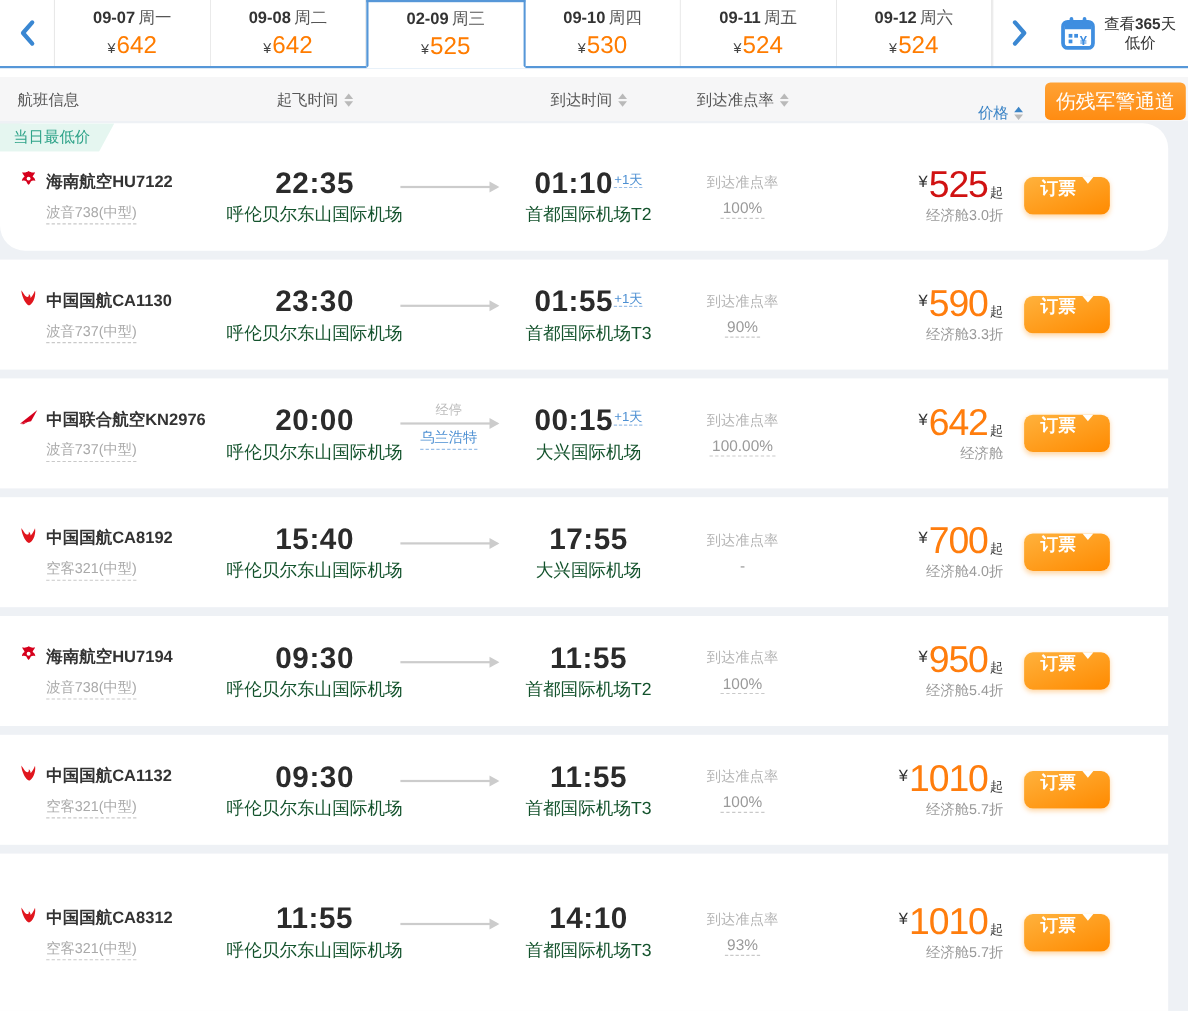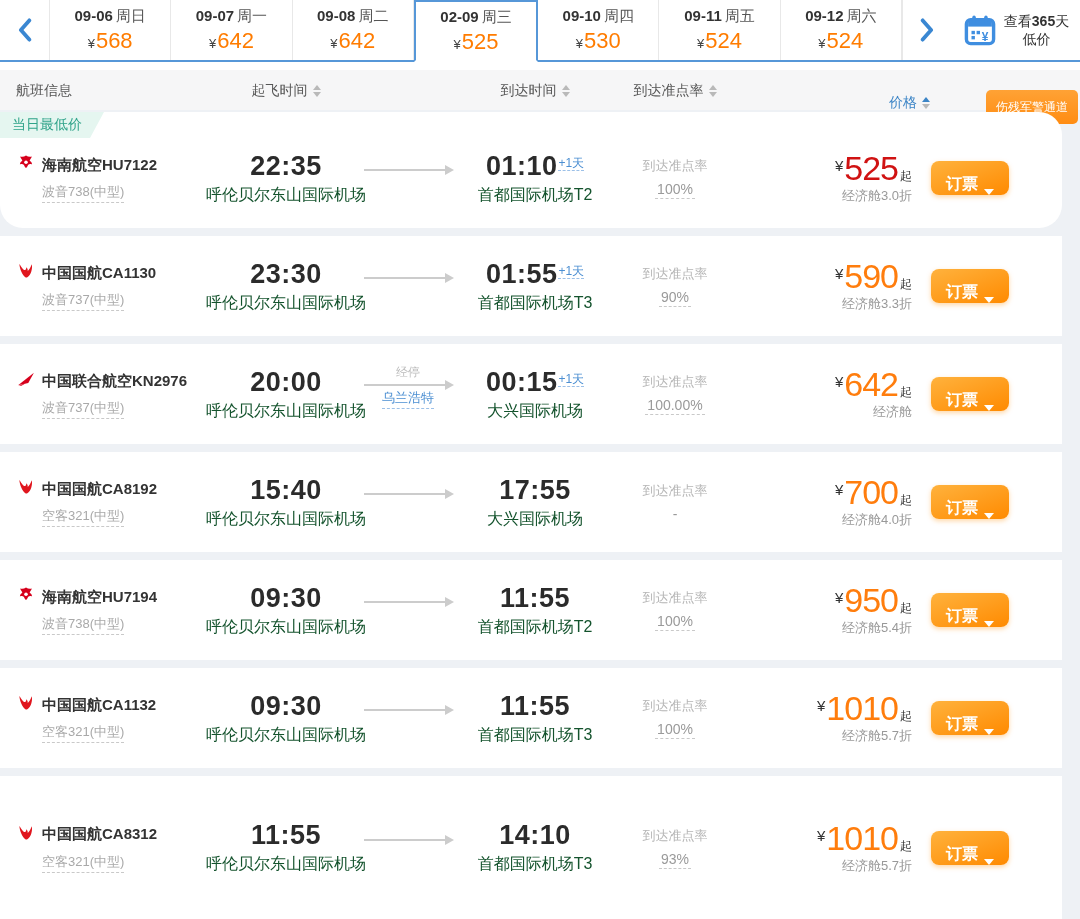--- a/index.html
+++ b/index.html
@@ -32,22 +32,22 @@
   .th { display:flex; align-items:center; }
   .th.center { justify-content:center; }
   .th.right { justify-content:flex-end; padding-right:10px; }
   .th-price { color:#3d85c6;margin-top:24px; }
   .sort { display:inline-flex; flex-direction:column; gap:2px; margin-left:5px; }
   .tri-up { width:0;height:0;border-left:4px solid transparent;border-right:4px solid transparent;
     border-bottom:5px solid #b9b9b9; }
   .tri-down { width:0;height:0;border-left:4px solid transparent;border-right:4px solid transparent;
     border-top:5px solid #b9b9b9; }
   .sort.active .tri-up { border-bottom-color:#3d85c6; }
-  .military-btn { position:absolute; right:2px; top:20px; height:34px; padding:0 10px;
-    background:linear-gradient(180deg,#ffa235,#ff8c12); color:#fff; font-size:12px;
+  .military-btn { position:absolute; right:2px; top:5px; height:34px; padding:0 10px;
+    background:linear-gradient(180deg,#ffa235,#ff8c12); color:#fff; font-size:18px;
     border:none; border-radius:5px; cursor:pointer; font-family:inherit; }
 
   
   .cards { height:809px; background:#eef1f5; display:flex; flex-direction:column; gap:8px;
     padding:2px 18px 0 0; overflow:hidden; }
   .card { background:#fff; position:relative; min-height:100px; flex:0 0 auto;
     display:flex; align-items:center; }
   .card:first-child { min-height:116px; padding-top:16px;border-radius:23px; }
   .card:last-child { flex:1; }
   .badge { position:absolute; top:0; left:0; background:#e5f6f0; color:#2fa389;
@@ -94,43 +94,35 @@
   .yuan { font-size:15px; color:#333; position:relative; top:-9px; margin-right:1px; }
   .price-num { font-size:34px; font-weight:500; letter-spacing:-1px; line-height:1; }
   .price-num.orange { color:#ff7d0d; }
   .price-num.red { color:#d01212; }
   .qi { font-size:12px; color:#333; margin-left:2px; }
   .cabin { font-size:13px; color:#999; }
 
   .col-book { display:flex; justify-content:center; }
   .book-btn { width:78px; height:34px; border:none; border-radius:8px; cursor:pointer;
     background:linear-gradient(160deg,#ffb23d,#ff8a00); color:#fff; font-size:16px; font-weight:700;
-    font-family:inherit; display:flex; align-items:flex-end; justify-content:center; gap:6px;
+    font-family:inherit; display:flex; align-items:flex-start; justify-content:center; gap:6px;
     box-shadow:0 2px 5px rgba(255,140,0,.35); }
   .caret { width:0; height:0; border-left:5px solid transparent; border-right:5px solid transparent;
     border-top:6px solid #fff; }
 </style>
 </head>
 <body>
 
 <div class="date-bar">
   <div class="nav-cell">
     <svg width="15" height="24" viewBox="0 0 12 20">
         <path d="M10 2 L3 10 L10 18" fill="none" stroke="#3a87d2" stroke-width="3.2" stroke-linecap="round" stroke-linejoin="round"></path>
       </svg>
   </div>
   <div id="tabs-holder" style="display:flex;flex:1;align-items:stretch;">
-  <div class="tab">
-    <div class="tab-date">
-      <span class="d">09-06</span><span class="w">周日</span>
-    </div>
-    <div class="tab-price">
-      <span class="y">¥</span><span class="p">568</span>
-    </div>
-  </div>
 
   <div class="tab">
     <div class="tab-date">
       <span class="d">09-07</span><span class="w">周一</span>
     </div>
     <div class="tab-price">
       <span class="y">¥</span><span class="p">642</span>
     </div>
   </div>
 

